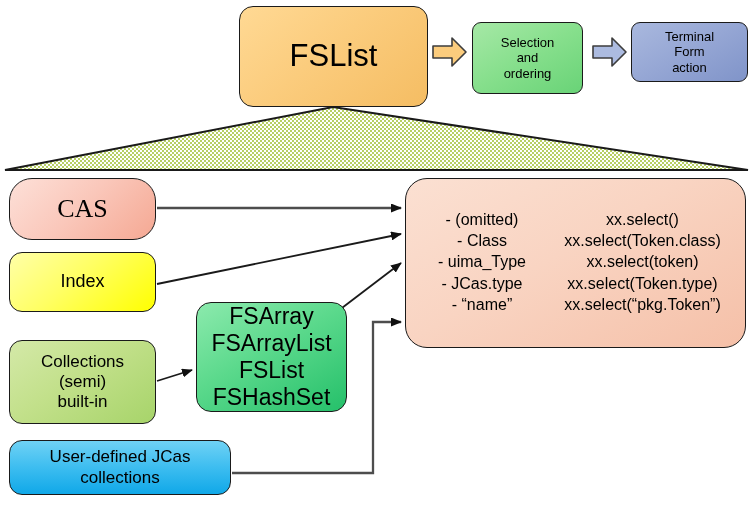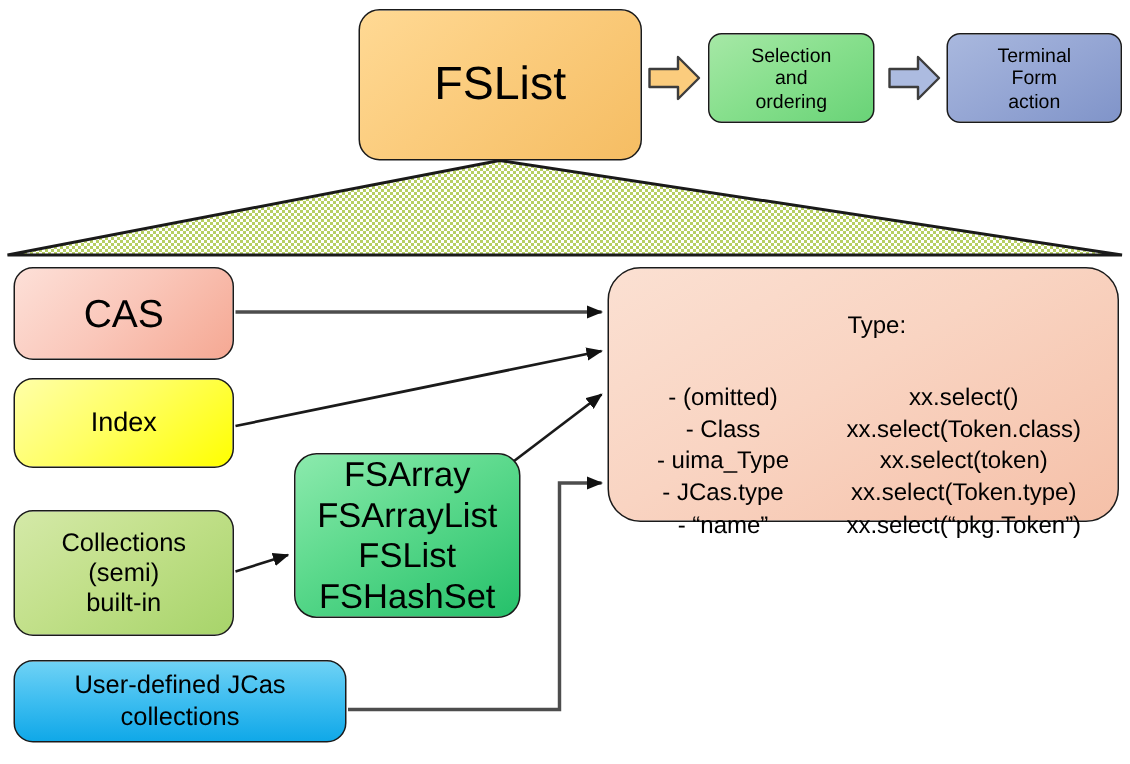--- a/index.html
+++ b/index.html
@@ -40,42 +40,43 @@
     left: 239px; top: 6px;
     width: 189px; height: 101px;
     border-radius: 14px;
     font-size: 31px;
     background: linear-gradient(140deg, #ffd994 0%, #fbcc7d 45%, #f5bd63 100%);
   }
 
   
   #selection {
     left: 472px; top: 22px;
-    width: 111px; height: 60px;
+    width: 111px; height: 72px;
     border-radius: 9px;
     font-size: 13px;
     background: linear-gradient(150deg, #a6e8a6 0%, #86df8c 50%, #69d377 100%);
   }
 
   
   #terminal {
     left: 631px; top: 22px;
     width: 117px; height: 60px;
     border-radius: 9px;
     font-size: 13px;
     background: linear-gradient(150deg, #a9b8de 0%, #95a6d4 50%, #8094c9 100%);
   }
 
   
   #cas {
     left: 9px; top: 178px;
     width: 147px; height: 62px;
-    border-radius: 13px;
+    border-radius: 23px;
     font-size: 26px;
     background: linear-gradient(135deg, #fde0d8 0%, #fac7ba 48%, #f5a893 100%);
+    font-family: Liberation Serif, serif;
   }
 
   
   #index {
     left: 9px; top: 252px;
     width: 147px; height: 60px;
     border-radius: 13px;
     font-size: 18px;
     background: linear-gradient(140deg, #ffffa8 0%, #ffff63 45%, #ffff00 100%);
   }
@@ -195,15 +196,14 @@
 
 <div class="node" id="userdef">User-defined JCas
 collections</div>
 
 <div class="node" id="fsarray">FSArray
 FSArrayList
 FSList
 FSHashSet</div>
 
 <div class="node" id="typepanel">
-  <div class="tp-title">Type:</div>
   <div id="tp-rows"><div class="tp-row"><span class="tp-key">- (omitted)</span><span class="tp-val">xx.select()</span></div><div class="tp-row"><span class="tp-key">- Class</span><span class="tp-val">xx.select(Token.class)</span></div><div class="tp-row"><span class="tp-key">- uima_Type</span><span class="tp-val">xx.select(token)</span></div><div class="tp-row"><span class="tp-key">- JCas.type</span><span class="tp-val">xx.select(Token.type)</span></div><div class="tp-row"><span class="tp-key">- “name”</span><span class="tp-val">xx.select(“pkg.Token”)</span></div></div>
 </div>
 
 </body></html>

